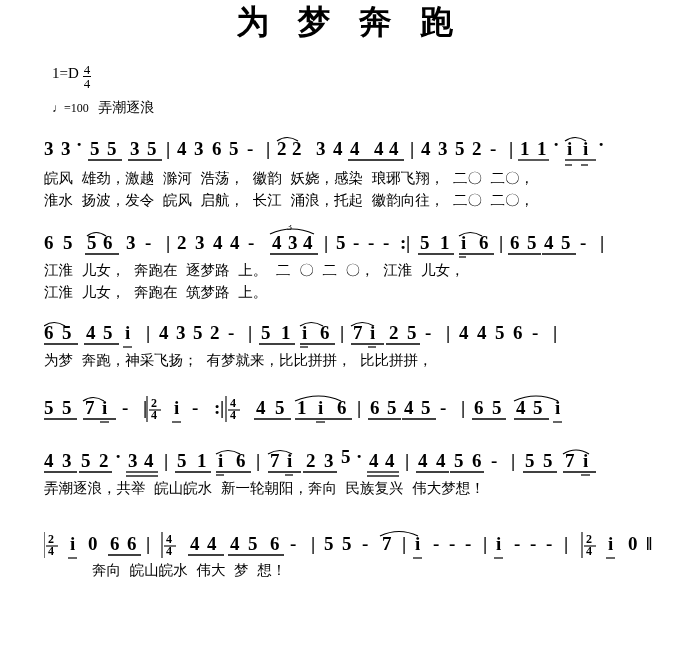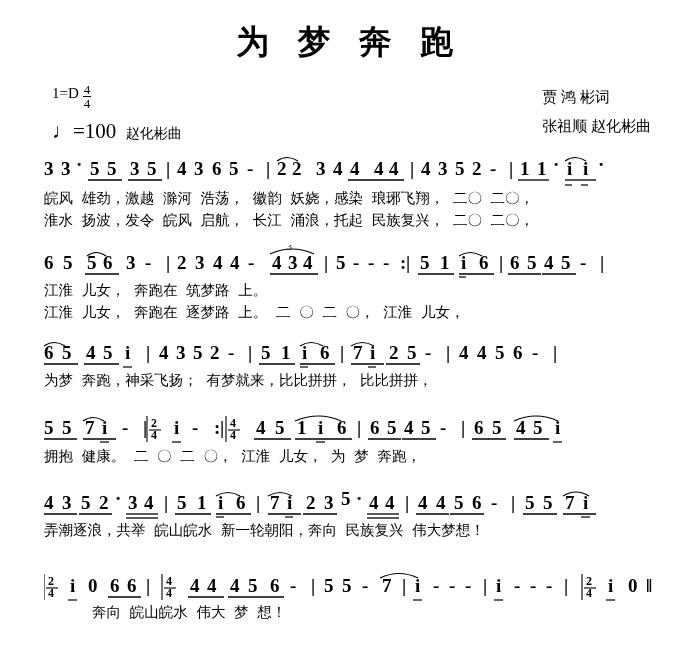--- a/index.html
+++ b/index.html
@@ -18,21 +18,20 @@
   .sheet {
     width: 699px;
     height: 670px;
     position: relative;
   }
   .title {
     text-align: center;
     font-size: 33px;
     font-weight: bold;
     letter-spacing: 10px;
-    padding-top: 20px;
     font-family: "Liberation Serif", serif;
   }
   .header-row {
     position: relative;
     height: 62px;
     margin-top: 16px;
   }
   .key-block {
     position: absolute;
     left: 52px;
@@ -62,21 +61,21 @@
   .frac .den {
     display: block;
     padding: 0 1px;
   }
   .key-line2 {
     margin-top: 7px;
     font-size: 14px;
     white-space: nowrap;
   }
   .tempo-note {
-    font-size: 21px;
+    font-size: 12px;
   }
   .authors {
     position: absolute;
     right: 48px;
     top: 2px;
     font-size: 15px;
     text-align: left;
     line-height: 1.9;
   }
   .authors div {
@@ -109,26 +108,22 @@
     <div class="key-block">
       <div class="key-line1">
         <span>1=D</span>
         <span class="frac">
           <span class="num">4</span>
           <span class="den">4</span>
         </span>
       </div>
       <div class="key-line2">
         <span class="tempo-note">♩=100</span>
-        <span style="margin-left:6px;">赵化彬曲</span>
+        <span style="margin-left:6px;">弄潮逐浪</span>
       </div>
-    </div>
-    <div class="authors">
-      <div>贾  鸿  彬词</div>
-      <div>张祖顺 赵化彬曲</div>
     </div>
   </div>
 
   <div class="system">
     <svg width="611" height="34" style="display:block;">
       <g font-family="Liberation Serif, serif" font-size="19" font-weight="bold">
         <text x="0" y="20">3</text>
         <text x="17" y="20">3</text>
         <text x="32" y="16">·</text>
         <text x="46" y="20">5</text>
@@ -176,21 +171,21 @@
       </g>
       <g font-size="19" font-weight="bold">
         <text x="519" y="20" fill="none"></text>
       </g>
       <g stroke="#000" stroke-width="1.2">
         <line x1="521" y1="30" x2="528" y2="30"></line>
         <line x1="537" y1="30" x2="544" y2="30"></line>
       </g>
     </svg>
     <div class="lyric-line">皖风 雄劲，激越 滁河 浩荡， 徽韵  妖娆，感染 琅琊飞翔，  二〇 二〇，</div>
-    <div class="lyric-line">淮水 扬波，发令 皖风 启航， 长江  涌浪，托起 民族复兴，  二〇 二〇，</div>
+    <div class="lyric-line">淮水 扬波，发令 皖风 启航， 长江  涌浪，托起 徽韵向往，  二〇 二〇，</div>
   </div>
 
   <div class="system">
     <svg width="611" height="36" style="display:block;">
       <g font-family="Liberation Serif, serif" font-size="19" font-weight="bold">
         <text x="0" y="24">6</text>
         <text x="19" y="24">5</text>
         <text x="43" y="24">5</text>
         <text x="59" y="24">6</text>
         <text x="82" y="24">3</text>
@@ -236,22 +231,22 @@
       </g>
       <g fill="none" stroke="#000" stroke-width="1.2">
         <path d="M 43 11 Q 52 4 62 11"></path>
         <path d="M 226 9 Q 248 -1 270 9"></path>
         <path d="M 415 11 Q 426 4 438 11"></path>
       </g>
       <g stroke="#000" stroke-width="1.2">
         <line x1="415" y1="32" x2="422" y2="32"></line>
       </g>
     </svg>
+    <div class="lyric-line">江淮 儿女，  奔跑在   逐梦路 上。     二 〇 二 〇， 江淮 儿女，</div>
     <div class="lyric-line">江淮 儿女，  奔跑在   筑梦路 上。</div>
-    <div class="lyric-line">江淮 儿女，  奔跑在   逐梦路 上。     二 〇 二 〇， 江淮 儿女，</div>
   </div>
 
   <div class="system">
     <svg width="611" height="34" style="display:block;">
       <g font-family="Liberation Serif, serif" font-size="19" font-weight="bold">
         <text x="0" y="22">6</text>
         <text x="18" y="22">5</text>
         <text x="42" y="22">4</text>
         <text x="59" y="22">5</text>
         <text x="81" y="22">i</text>
@@ -361,21 +356,20 @@
         <path d="M 251 10 Q 275 0 297 10"></path>
         <path d="M 470 10 Q 492 0 514 10"></path>
       </g>
       <g stroke="#000" stroke-width="1.2">
         <line x1="56" y1="31" x2="65" y2="31"></line>
         <line x1="128" y1="31" x2="137" y2="31"></line>
         <line x1="272" y1="31" x2="281" y2="31"></line>
         <line x1="509" y1="31" x2="518" y2="31"></line>
       </g>
     </svg>
-    <div class="lyric-line">拥抱 健康。        二 〇 二 〇， 江淮 儿女，  为 梦  奔跑，</div>
     <div class="spacer-sm"></div>
   </div>
 
   <div class="system">
     <svg width="611" height="34" style="display:block;">
       <g font-family="Liberation Serif, serif" font-size="19" font-weight="bold">
         <text x="0" y="22">4</text>
         <text x="18" y="22">3</text>
         <text x="37" y="22">5</text>
         <text x="55" y="22">2</text>

